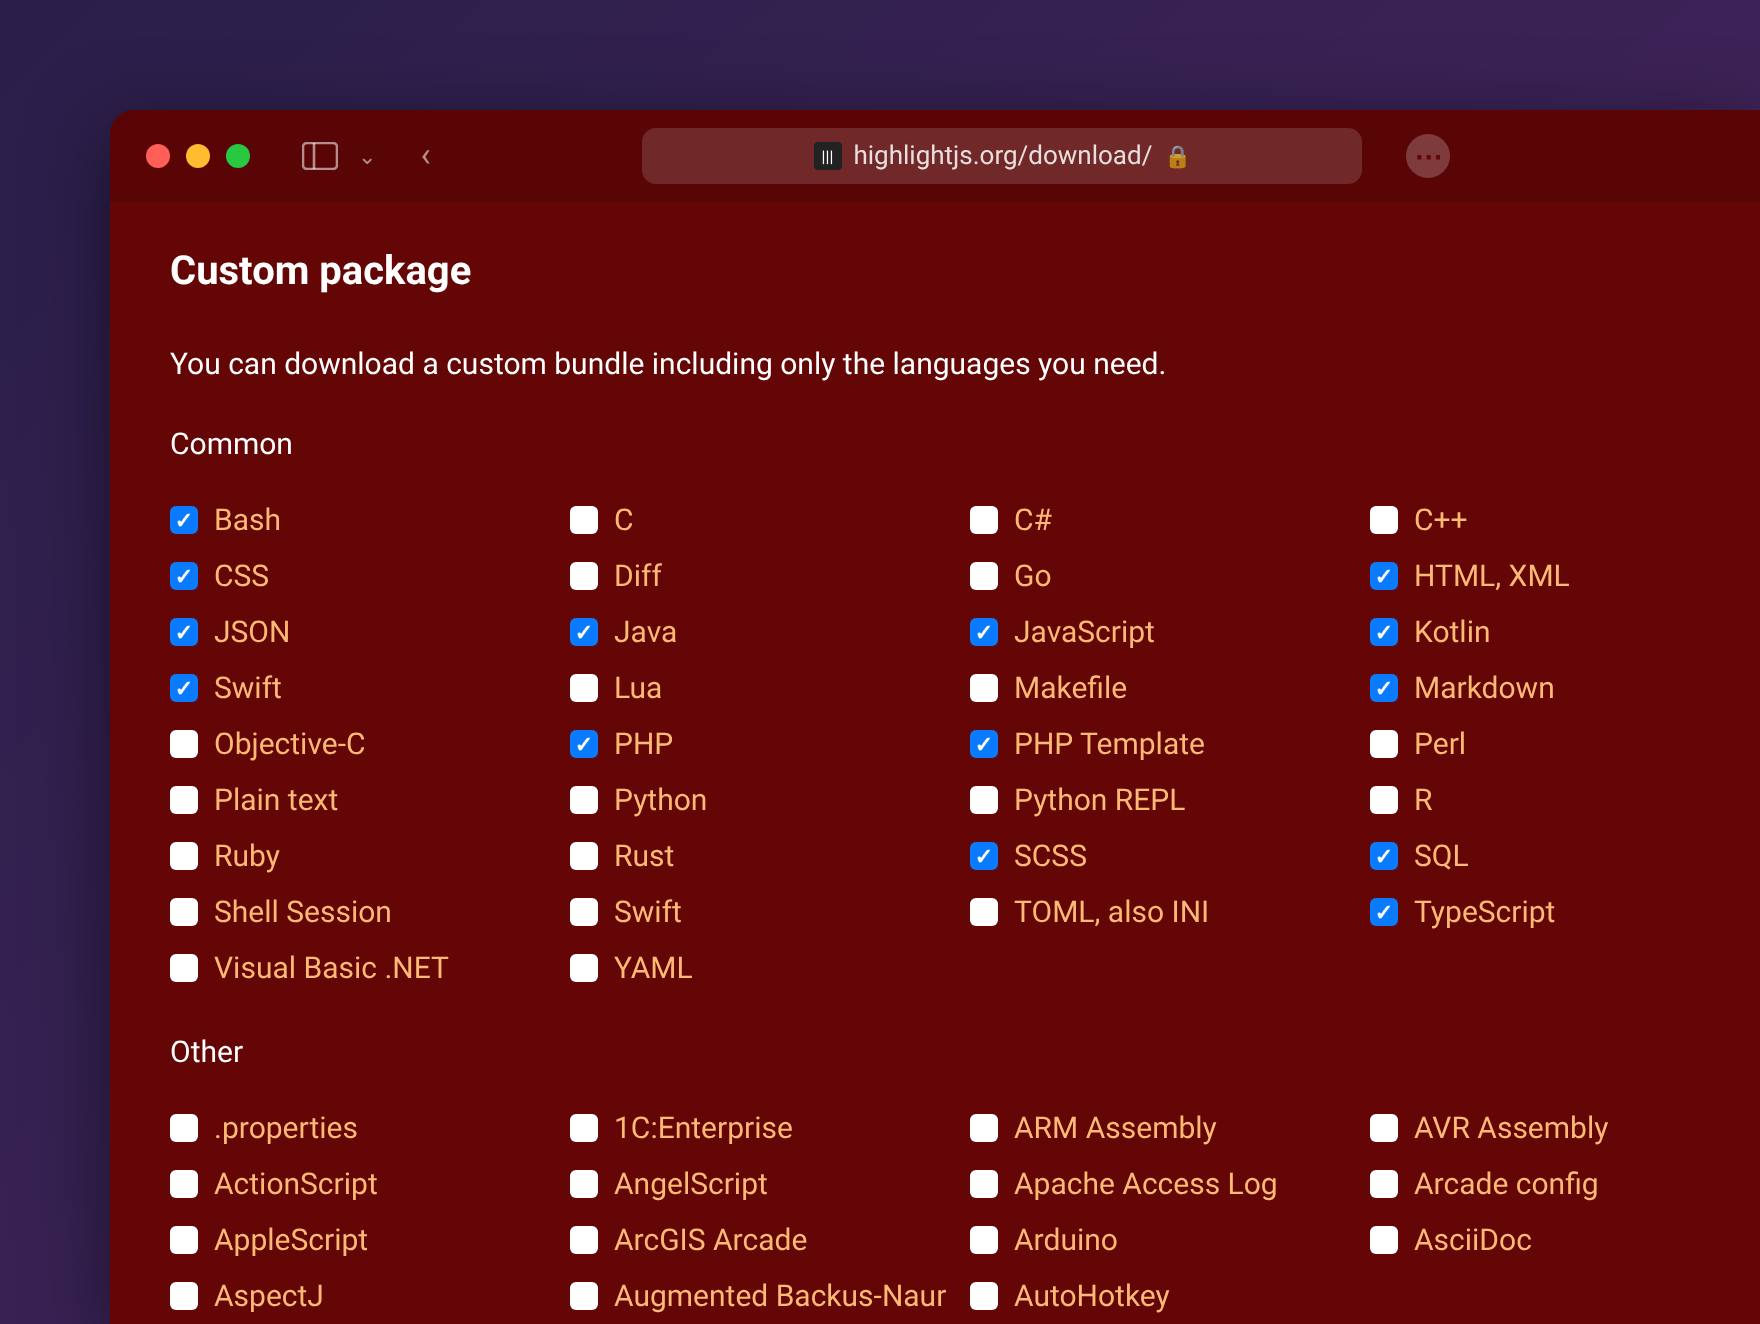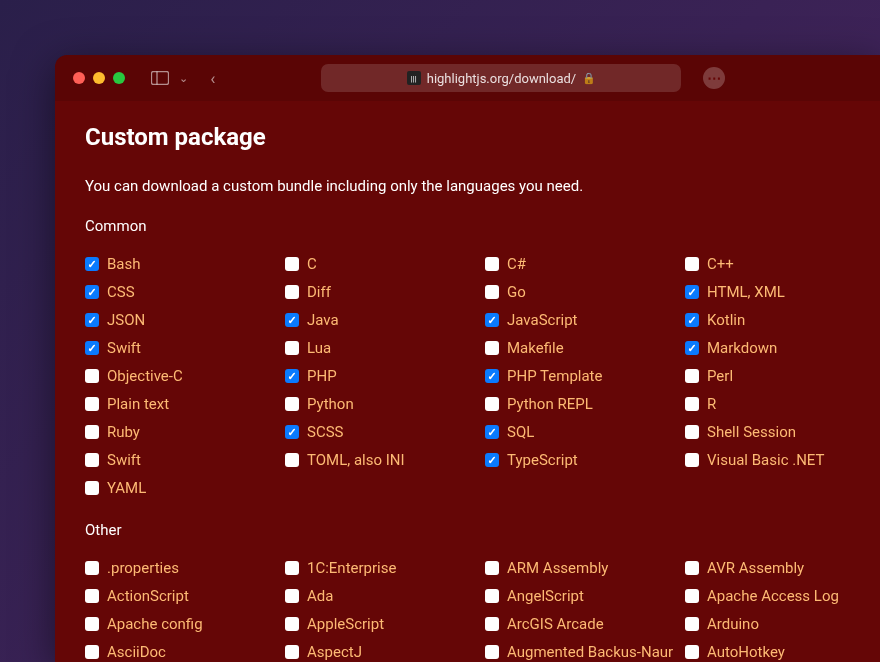--- a/index.html
+++ b/index.html
@@ -73,21 +73,21 @@
       background: rgba(255,255,255,0.22);
       color: #650606;
       display: flex; align-items: center; justify-content: center;
       font-size: 14px; font-weight: bold;
     }
     .content {
       padding: 22px 30px;
       color: #fff;
     }
     h1 {
-      font-size: 24px;
+      font-size: 20px;
       font-weight: 700;
       margin-bottom: 26px;
     }
     .description {
       font-size: 15px;
       margin-bottom: 22px;
     }
     .section-title {
       font-size: 15px;
       font-weight: 400;
@@ -287,20 +287,24 @@
           </div>
           <div class="lang-item">
             <div class="checkbox"></div>
             <span class="lang-label">R</span>
           </div>
           <div class="lang-item">
             <div class="checkbox"></div>
             <span class="lang-label">Ruby</span>
           </div>
           <div class="lang-item">
+            <div class="checkbox"></div>
+            <span class="lang-label">Rust</span>
+          </div>
+          <div class="lang-item">
             <div class="checkbox checked">
               <span class="checkmark">✓</span>
             </div>
             <span class="lang-label">SCSS</span>
           </div>
           <div class="lang-item">
             <div class="checkbox checked">
               <span class="checkmark">✓</span>
             </div>
             <span class="lang-label">SQL</span>
@@ -349,33 +353,29 @@
           <div class="lang-item">
             <div class="checkbox"></div>
             <span class="lang-label">AVR Assembly</span>
           </div>
           <div class="lang-item">
             <div class="checkbox"></div>
             <span class="lang-label">ActionScript</span>
           </div>
           <div class="lang-item">
             <div class="checkbox"></div>
-            <span class="lang-label">Ada</span>
-          </div>
-          <div class="lang-item">
-            <div class="checkbox"></div>
             <span class="lang-label">AngelScript</span>
           </div>
           <div class="lang-item">
             <div class="checkbox"></div>
             <span class="lang-label">Apache Access Log</span>
           </div>
           <div class="lang-item">
             <div class="checkbox"></div>
-            <span class="lang-label">Apache config</span>
+            <span class="lang-label">Arcade config</span>
           </div>
           <div class="lang-item">
             <div class="checkbox"></div>
             <span class="lang-label">AppleScript</span>
           </div>
           <div class="lang-item">
             <div class="checkbox"></div>
             <span class="lang-label">ArcGIS Arcade</span>
           </div>
           <div class="lang-item">

